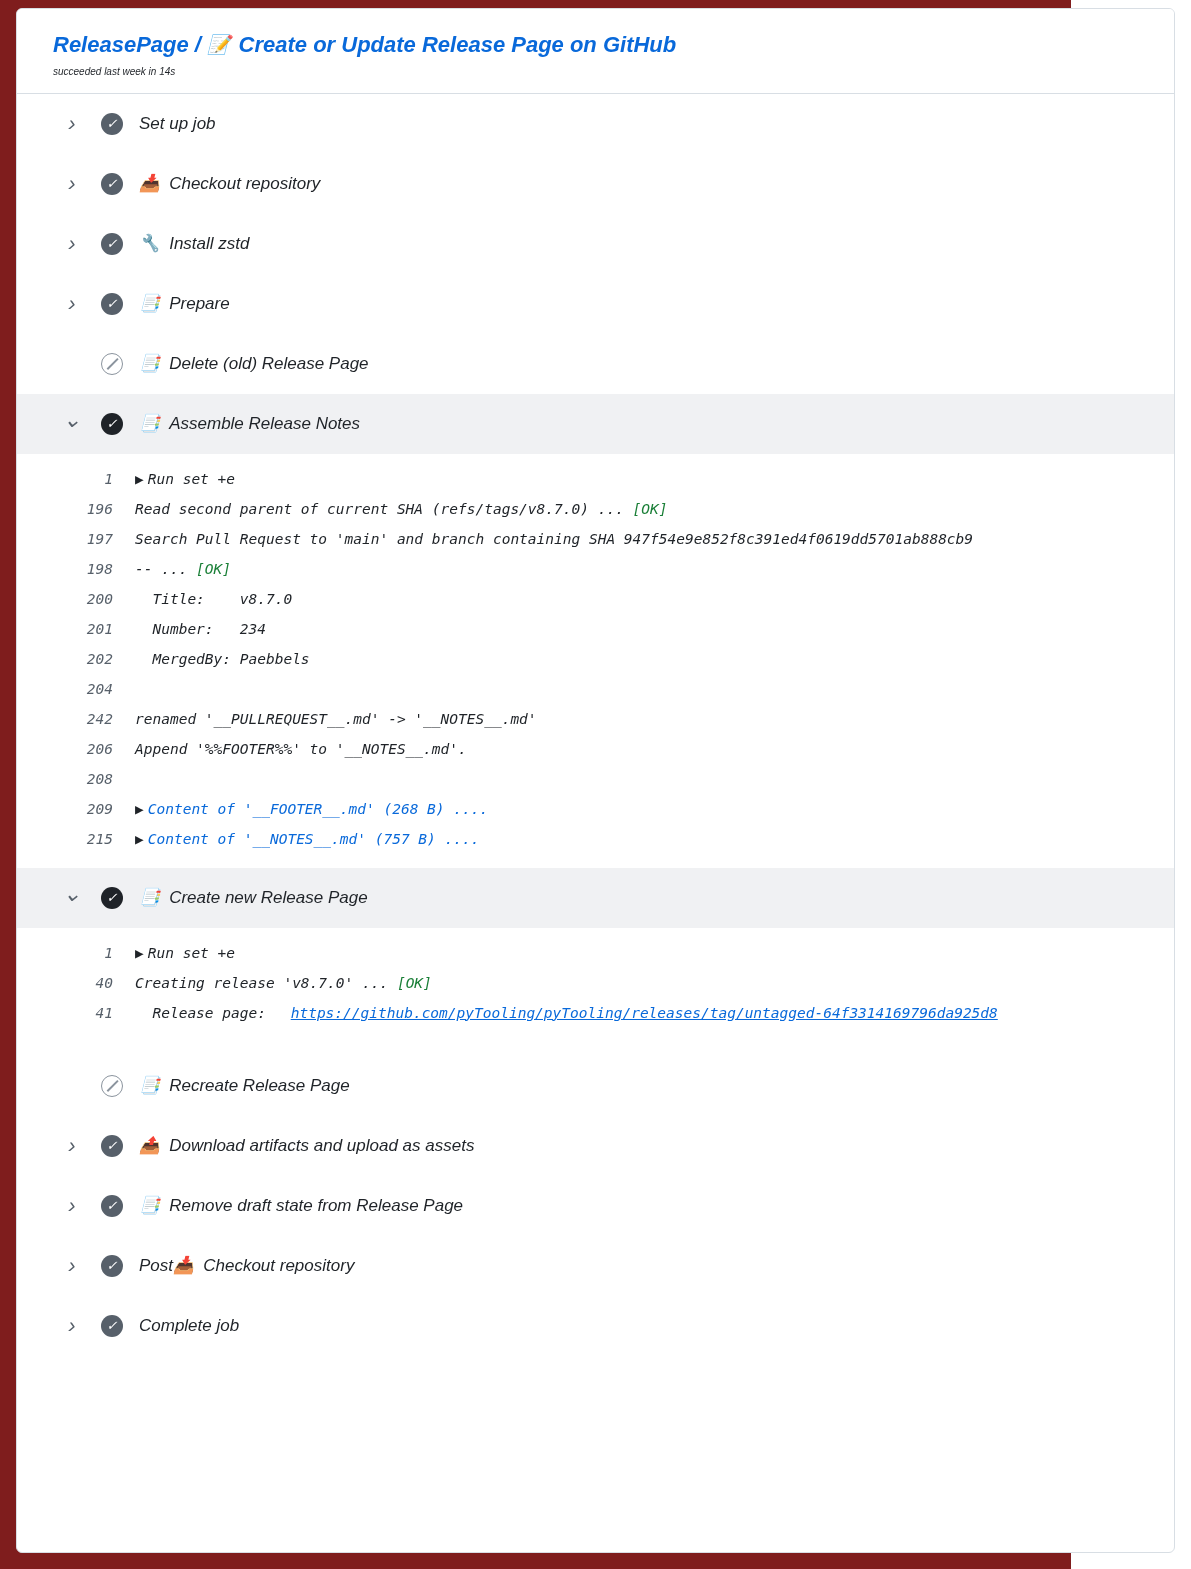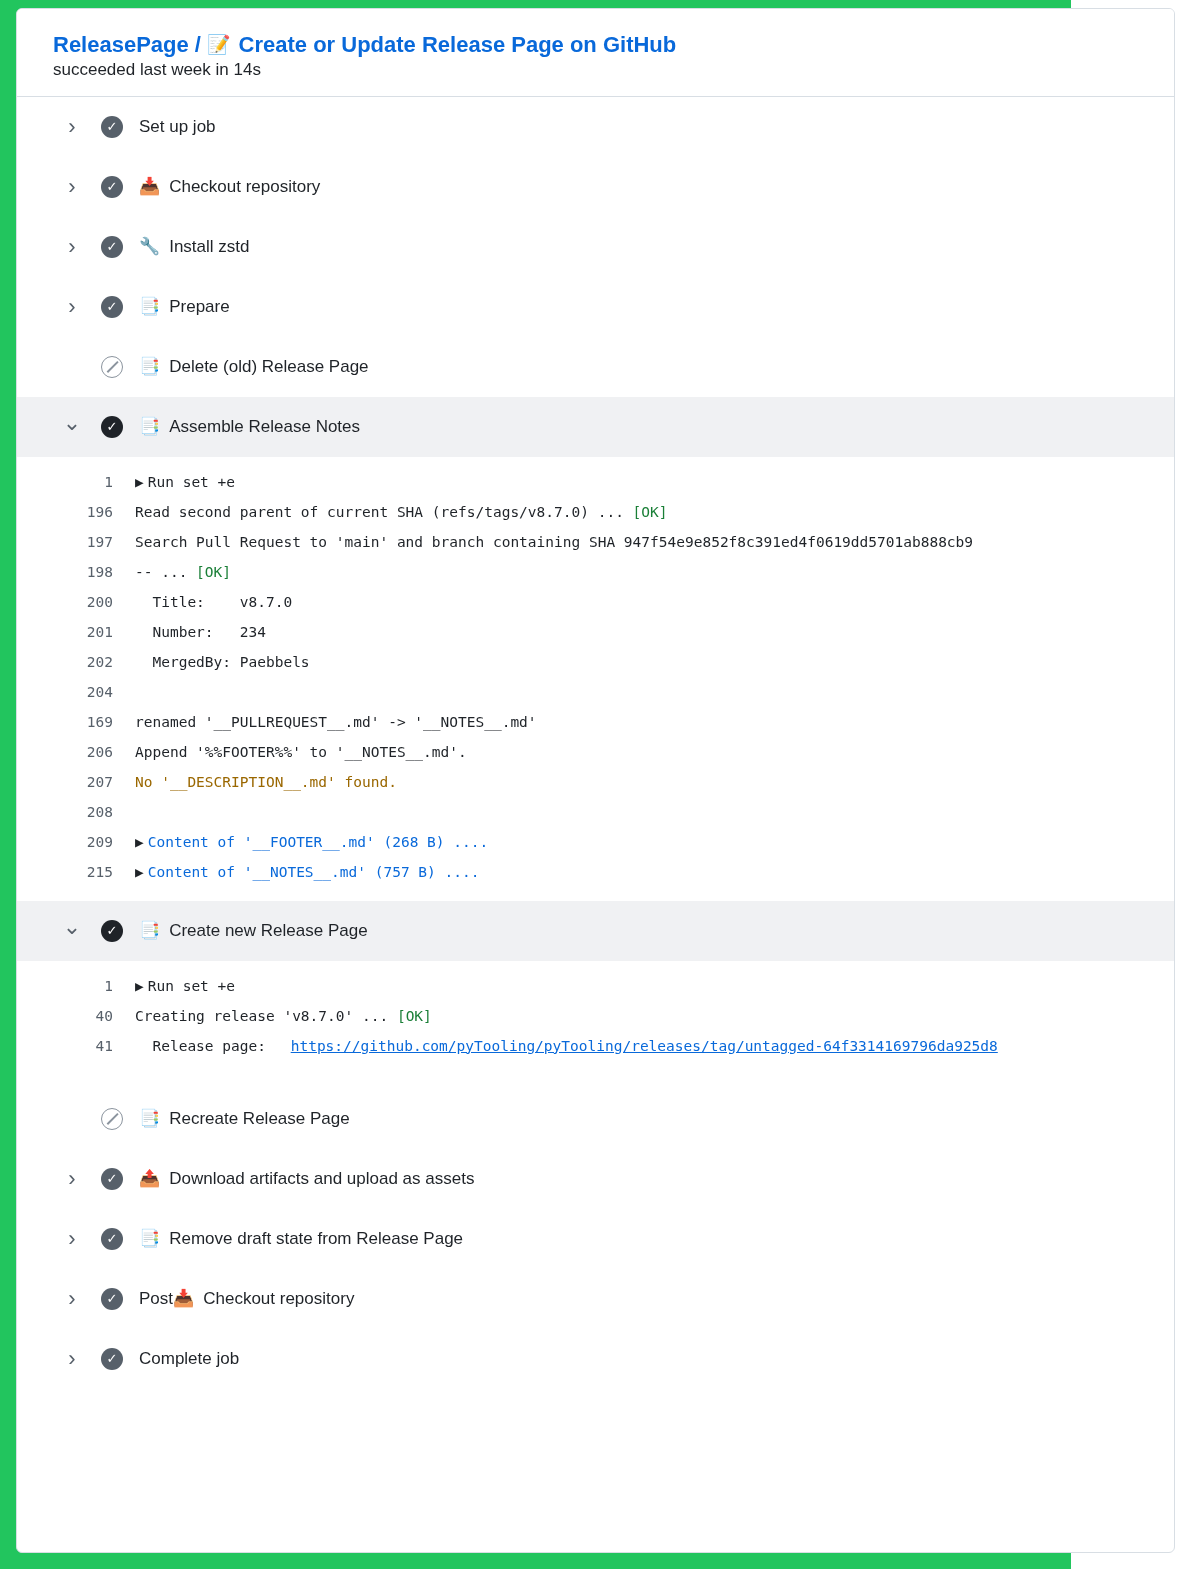--- a/index.html
+++ b/index.html
@@ -5,22 +5,23 @@
   html, body {
     margin: 0;
     padding: 0;
     background: #ffffff;
     font-family: "Liberation Sans", sans-serif;
   }
   #page {
     width: 1071px;
     height: 1569px;
     position: relative;
-    background: #22c55e;
+    background: #7f1d1d;
     box-sizing: border-box;
+    font-style: italic;
   }
   .frame {
     position: absolute;
     left: 16px;
     top: 8px;
     width: 1159px;
     height: 1545px;
     border: 1px solid #d8dee4;
     border-radius: 6px;
     background: #ffffff;
@@ -46,22 +47,23 @@
   .job-title .sep {
     color: #0969da;
     margin: 0 6px;
     font-weight: 600;
   }
   .job-title .emoji {
     font-size: 19px;
     margin-right: 8px;
   }
   .job-subtitle {
-    font-size: 17px;
+    font-size: 10px;
     color: #1f2328;
+    margin-top: 6px;
   }
   
   .steps {
     padding: 0;
   }
   .step-row {
     display: flex;
     align-items: center;
     height: 60px;
     padding-left: 44px;
@@ -253,30 +255,26 @@
           <span class="log-text">  Number:   234</span>
         </div>
         <div class="log-line">
           <span class="log-num">202</span>
           <span class="log-text">  MergedBy: Paebbels</span>
         </div>
         <div class="log-line">
           <span class="log-num">204</span>
         </div>
         <div class="log-line">
-          <span class="log-num">169</span>
+          <span class="log-num">242</span>
           <span class="log-text">renamed '__PULLREQUEST__.md' -&gt; '__NOTES__.md'</span>
         </div>
         <div class="log-line">
           <span class="log-num">206</span>
           <span class="log-text">Append '%%FOOTER%%' to '__NOTES__.md'.</span>
-        </div>
-        <div class="log-line">
-          <span class="log-num">207</span>
-          <span class="log-text warn">No '__DESCRIPTION__.md' found.</span>
         </div>
         <div class="log-line">
           <span class="log-num">208</span>
         </div>
         <div class="log-line">
           <span class="log-num">209</span>
           <span class="log-text"><span class="tri">▶</span><span class="grp">Content of '__FOOTER__.md' (268 B) ....</span></span>
         </div>
         <div class="log-line">
           <span class="log-num">215</span>

